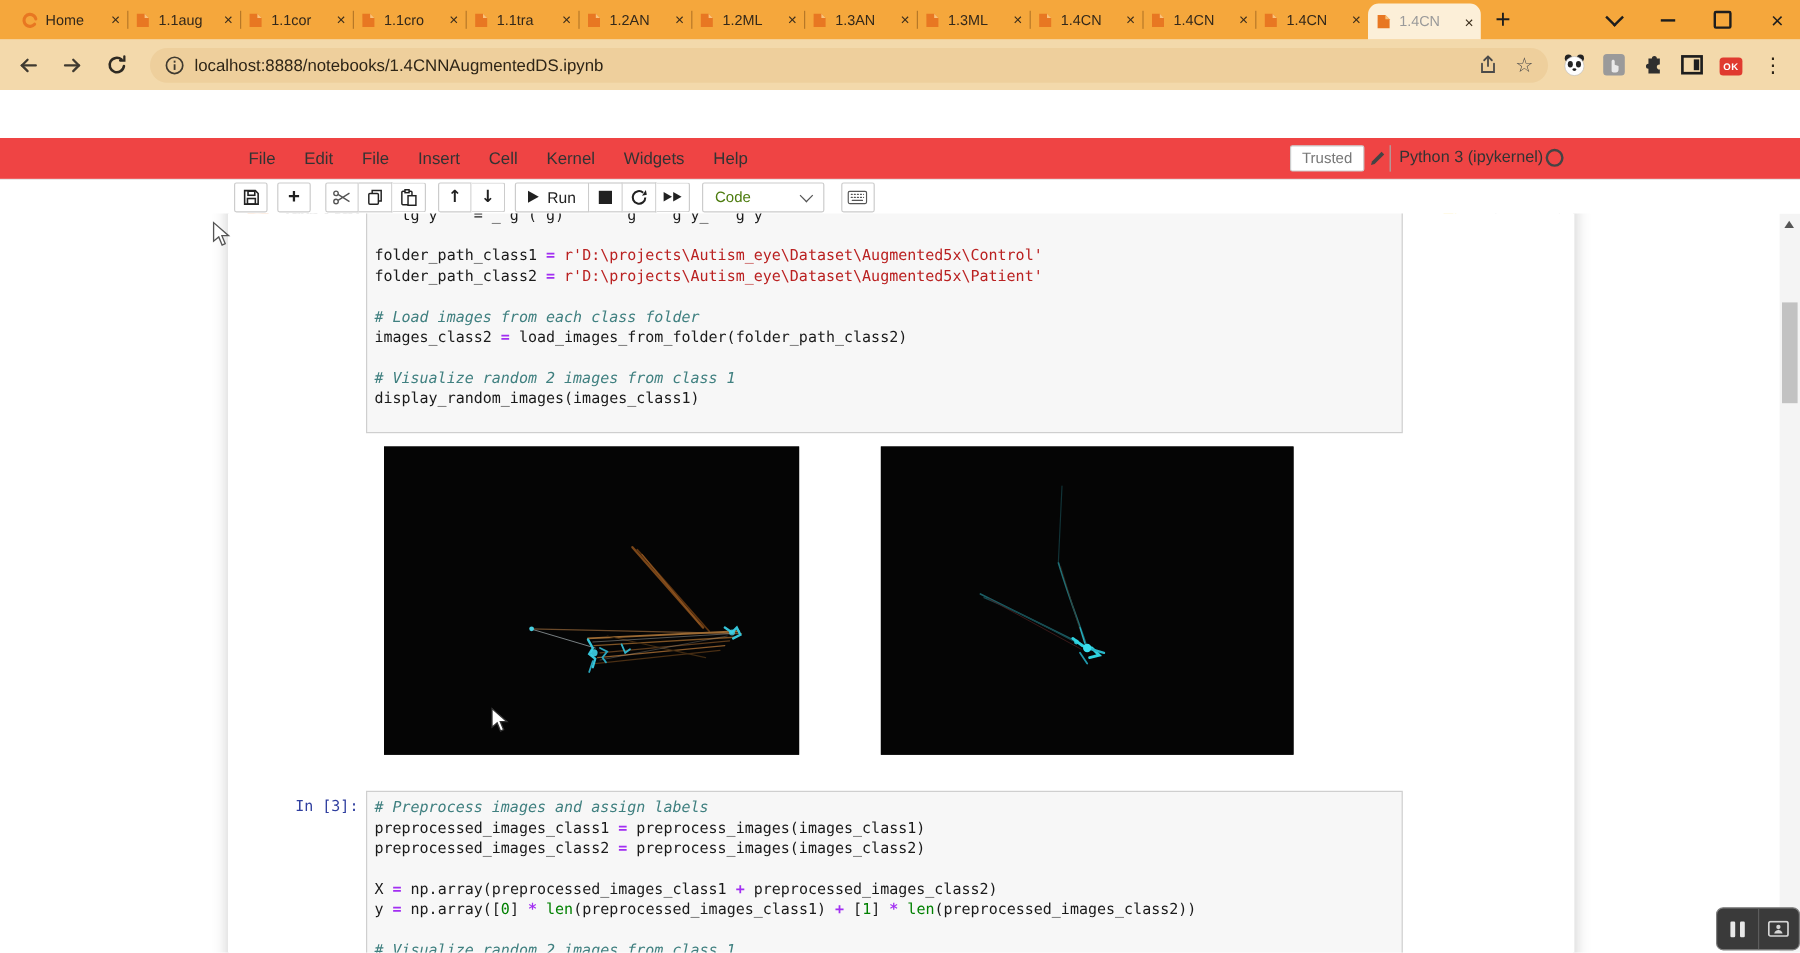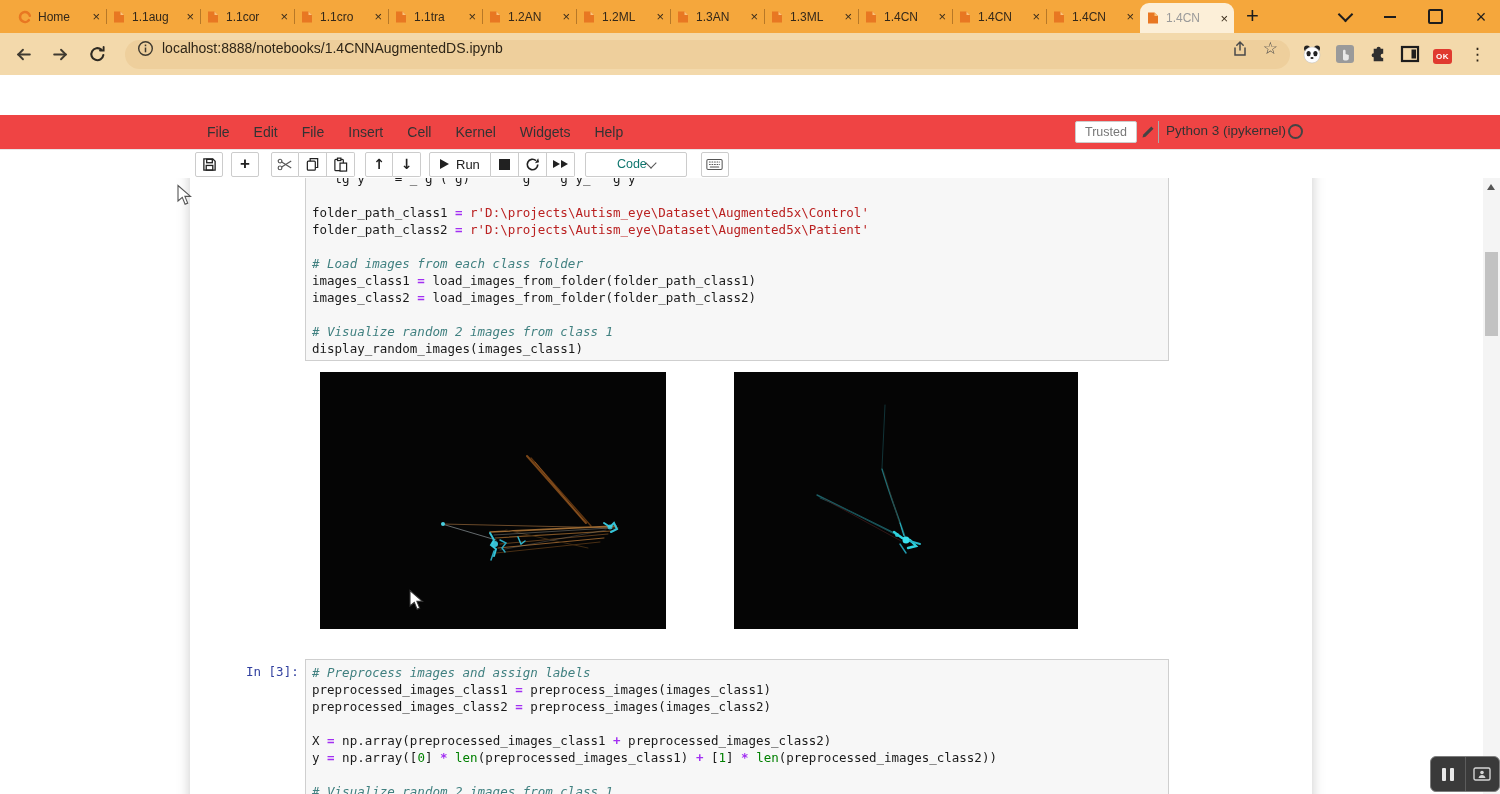--- a/index.html
+++ b/index.html
@@ -24,21 +24,21 @@
   .chev{width:9px;height:9px;border-right:2px solid #1d1d1d;border-bottom:2px solid #1d1d1d;
         transform:rotate(45deg);margin-top:-4px}
   .minbar{width:12px;height:2px;background:#1d1d1d}
   .maxbox{width:11px;height:11px;border:2px solid #1d1d1d;border-radius:2px}
   .closex{font-size:18px;line-height:18px}
 
   
   .urlbar{position:absolute;left:0;top:33px;width:1500px;height:42px;background:#f3d9ab;
           display:flex;align-items:center;box-sizing:border-box;padding:0 10px 0 14px}
   .navic{flex:none;margin-right:18px;cursor:pointer}
-  .url-pill{flex:1;height:29px;background:#eecf9c;border-radius:15px;display:flex;align-items:flex-start;
+  .url-pill{flex:1;height:29px;background:#eecf9c;border-radius:15px;display:flex;align-items:center;
             padding:0 12px;margin-right:12px;min-width:0}
   .urltext{font-size:14px;color:#2e2517;margin-left:8px;flex:1;white-space:nowrap;overflow:hidden}
   .pillic{flex:none;margin-left:14px;cursor:pointer}
   .star{font-size:17px;color:#4a4a4a;line-height:17px}
   .extic{flex:none;margin-right:13px;cursor:pointer}
   .okbadge{background:#e03a2f;color:#fff;font-size:8px;font-weight:bold;border-radius:3px;
            padding:3px 3px;letter-spacing:.5px}
   .dots{font-size:17px;color:#2e2517;padding:0 4px;cursor:pointer}
 
   
@@ -75,21 +75,21 @@
   .tgroup .tbtn + .tbtn{border-left:none;border-radius:0}
   .tgroup .tbtn:first-child{border-radius:2px 0 0 2px}
   .tgroup .tbtn:last-child{border-radius:0 2px 2px 0}
   .ml8{margin-left:8px}.ml10{margin-left:10px}.ml12{margin-left:12px}.ml14{margin-left:14px}
   .runbtn{padding:0 10px;gap:7px}
   .play{width:0;height:0;border-left:9px solid #212121;border-top:5.5px solid transparent;border-bottom:5.5px solid transparent}
   .stopsq{width:11px;height:11px;background:#212121}
   .ffwd{display:flex;gap:1px}
   .ffwd i{width:0;height:0;border-left:7px solid #212121;border-top:4.5px solid transparent;border-bottom:4.5px solid transparent}
   .arrowtxt{font-size:14px;font-weight:bold;font-family:"DejaVu Sans",sans-serif}
-  .cellsel{width:102px;padding:0 10px;color:#0f766e;font-size:12.5px}
+  .cellsel{width:102px;justify-content:space-between;padding:0 10px;color:#4d7c0f;font-size:12.5px}
   .selchev{width:7px;height:7px;border-right:1.6px solid #555;border-bottom:1.6px solid #555;
            transform:rotate(45deg);margin-top:-3px}
 
   
   .notebook{position:absolute;left:0;top:178px;width:1500px;height:616px;background:#fff;overflow:hidden}
   .nb-shadow{position:absolute;left:190px;top:-10px;width:1122px;height:640px;background:#fff;
              box-shadow:0 0 11px 1px rgba(90,90,90,.28)}
   .cell-input{position:absolute;left:305px;width:864px;background:#f7f7f7;border:1px solid #cfcfcf;
               box-sizing:border-box;padding:4px 0 0 6px;overflow:hidden}
   #cell1{top:-13px;height:196px}
@@ -464,21 +464,20 @@
 <div class="notebook">
   <div class="nb-shadow"></div>
 
   <div class="cell-input" id="cell1">
       <div class="cm-line"><span class="tok-v">   tg y    = _ g ( g)       g    g y_   g y</span></div>
       <div class="cm-line">&nbsp;</div>
       <div class="cm-line"><span class="tok-v">folder_path_class1 </span><span class="tok-o">=</span><span class="tok-v"> </span><span class="tok-s">r'D:\projects\Autism_eye\Dataset\Augmented5x\Control'</span></div>
       <div class="cm-line"><span class="tok-v">folder_path_class2 </span><span class="tok-o">=</span><span class="tok-v"> </span><span class="tok-s">r'D:\projects\Autism_eye\Dataset\Augmented5x\Patient'</span></div>
       <div class="cm-line">&nbsp;</div>
       <div class="cm-line"><span class="tok-c"># Load images from each class folder</span></div>
-      <div class="cm-line"><span class="tok-v">images_class1 </span><span class="tok-o">=</span><span class="tok-v"> load_images_from_folder(folder_path_class1)</span></div>
       <div class="cm-line"><span class="tok-v">images_class2 </span><span class="tok-o">=</span><span class="tok-v"> load_images_from_folder(folder_path_class2)</span></div>
       <div class="cm-line">&nbsp;</div>
       <div class="cm-line"><span class="tok-c"># Visualize random 2 images from class 1</span></div>
       <div class="cm-line"><span class="tok-v">display_random_images(images_class1)</span></div>
     </div>
 
   <div class="out-img" id="img1">
     <svg width="346" height="257" viewBox="0 0 346 257">
       <rect width="346" height="257" fill="#050505"></rect>
       <g fill="none" stroke-linecap="round">

